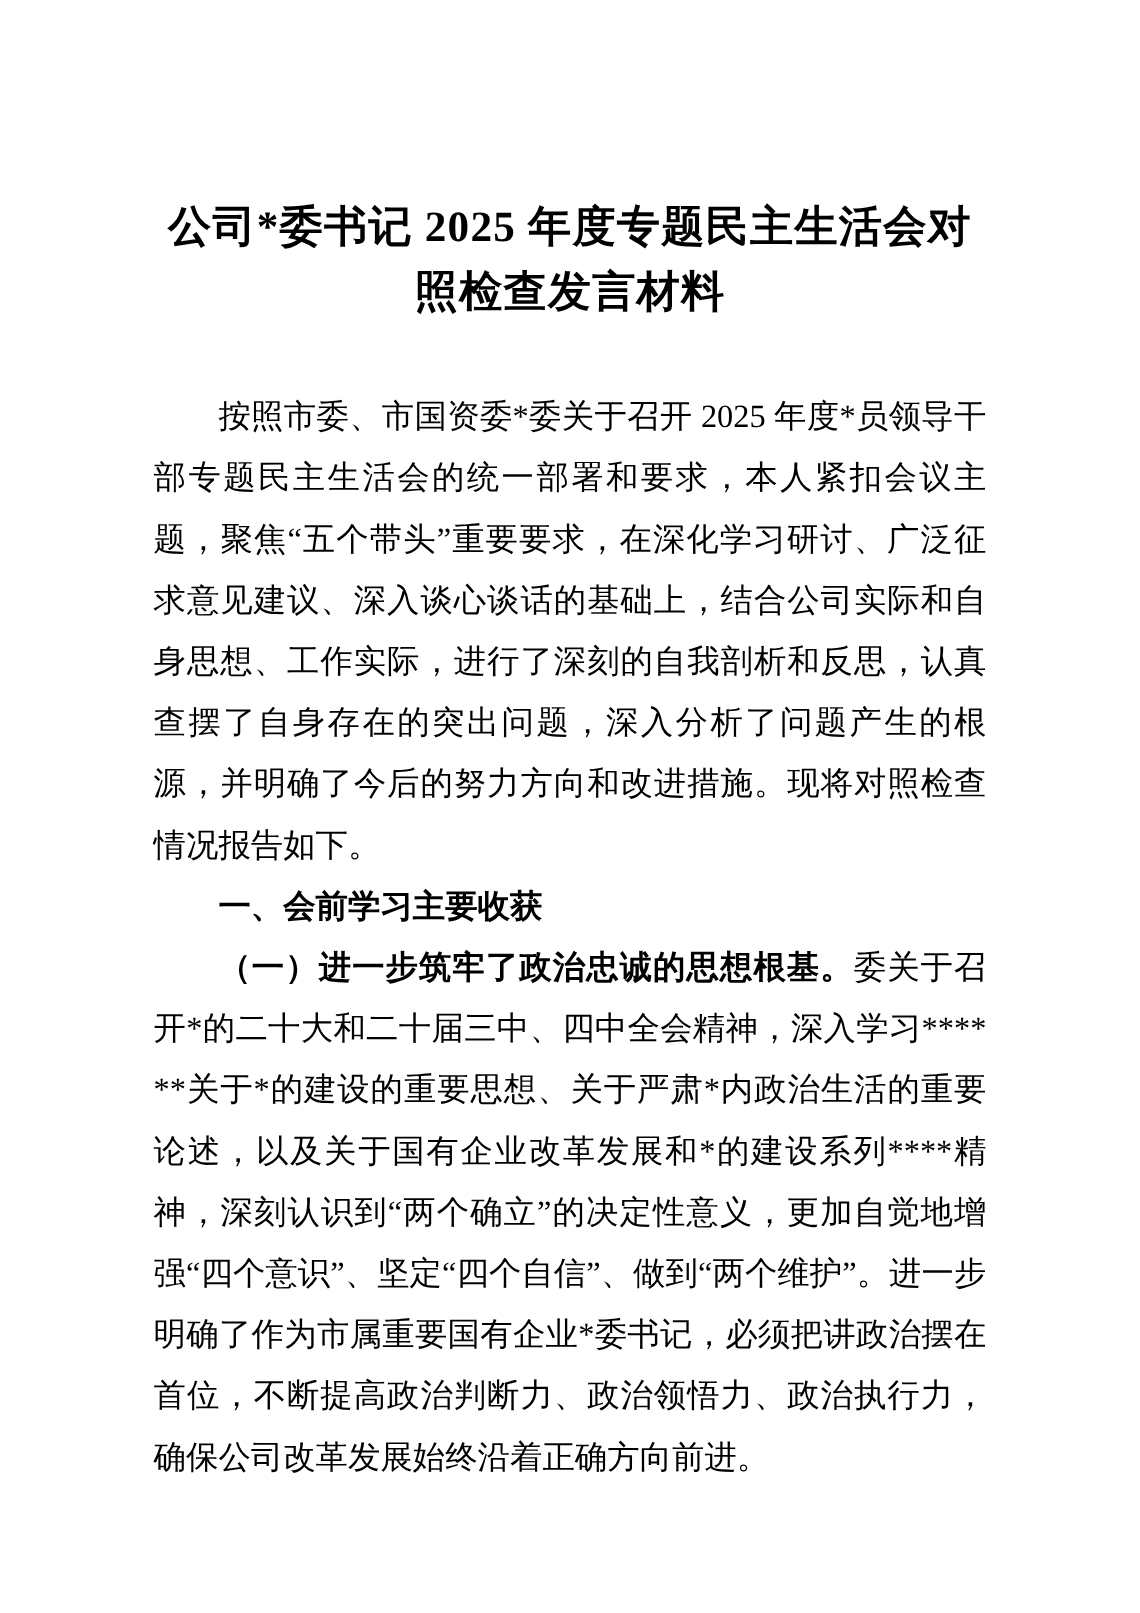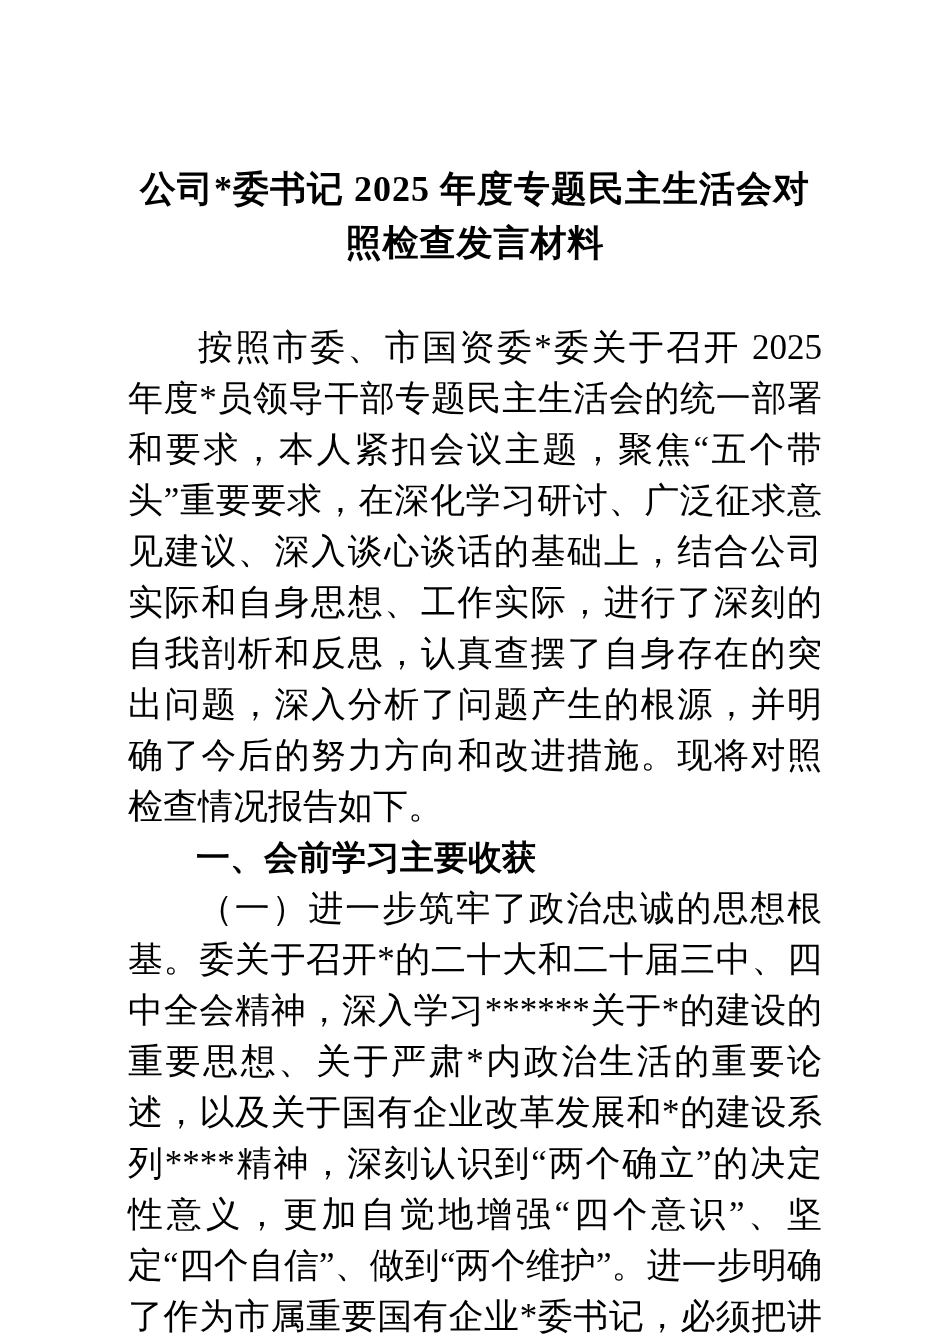--- a/index.html
+++ b/index.html
@@ -24,39 +24,39 @@
       font-weight: 700;
       font-size: 36px;
       line-height: 54px;
       text-align: center;
       margin: 0 0 52px 0;
       letter-spacing: 1px;
       color: #000000;
     }
     .body-para {
       font-family: "Liberation Serif", serif;
-      font-size: 35px;
+      font-size: 27px;
       line-height: 51px;
       text-align: justify;
       text-indent: 2em;
       margin: 0;
       color: #000000;
       word-break: break-all;
     }
     .section-heading {
       font-family: "Liberation Sans", sans-serif;
       font-weight: 600;
-      font-size: 34px;
+      font-size: 27px;
       line-height: 51px;
       text-indent: 2em;
       margin: 0;
       color: #000000;
     }
     .lead-bold {
-      font-weight: 400;
+      font-weight: 700;
     }
   </style>
 </head>
 <body>
 
 <div class="page">
 
   <h1 class="doc-title">公司*委书记 2025 年度专题民主生活会对照检查发言材料</h1>
 
   <p class="body-para">按照市委、市国资委*委关于召开 2025 年度*员领导干部专题民主生活会的统一部署和要求，本人紧扣会议主题，聚焦“五个带头”重要要求，在深化学习研讨、广泛征求意见建议、深入谈心谈话的基础上，结合公司实际和自身思想、工作实际，进行了深刻的自我剖析和反思，认真查摆了自身存在的突出问题，深入分析了问题产生的根源，并明确了今后的努力方向和改进措施。现将对照检查情况报告如下。</p>

